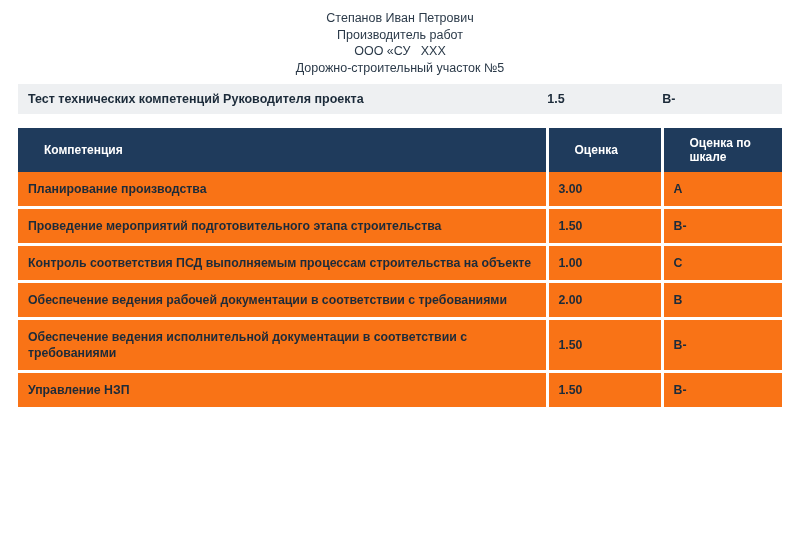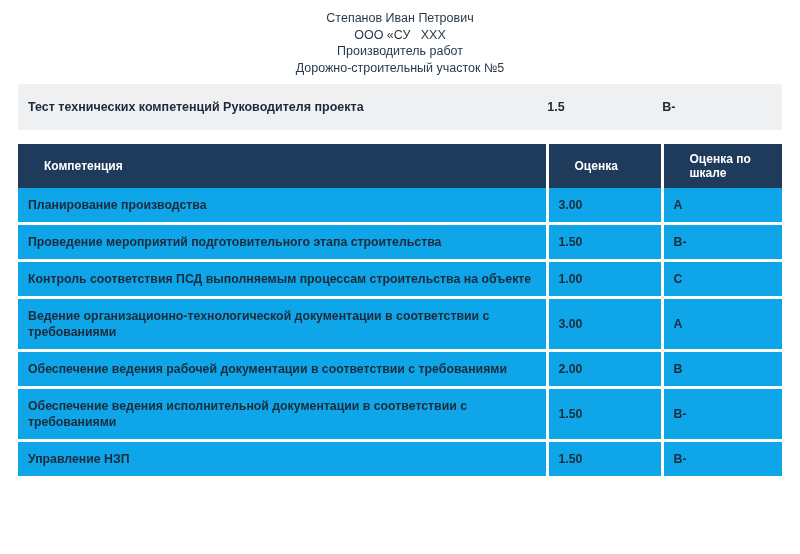--- a/index.html
+++ b/index.html
@@ -26,21 +26,21 @@
   }
   .person div {
     white-space: pre;
     text-align: center;
   }
   .summary-bar {
     margin-top: 8px;
     background: #eef0f2;
     display: flex;
     align-items: center;
-    height: 46px;
+    height: 30px;
     font-weight: bold;
     font-size: 12.5px;
     color: #1c2b3a;
     justify-content: space-between;
   }
   .summary-title {
     padding-left: 10px;
     width: 530px;
     box-sizing: border-box;
   }
@@ -63,21 +63,21 @@
     font-weight: bold;
     text-align: left;
     padding: 8px 26px;
     border-right: 3px solid #ffffff;
   }
   table.comp th:last-child {
     border-right: none;
     margin-top: 6px;
   }
   table.comp td {
-    background: #0ea5e9;
+    background: #f97316;
     font-size: 12.3px;
     font-weight: bold;
     color: #1c2b3a;
     padding: 9px 10px;
     border-right: 3px solid #ffffff;
     border-bottom: 3px solid #ffffff;
     vertical-align: middle;
     line-height: 16px;
   }
   table.comp td:last-child {
@@ -87,22 +87,22 @@
   col.c-score { width: 115px; }
   col.c-scale { width: 120px; }
 </style>
 </head>
 <body>
 
 <div class="page">
 
   <div class="person">
     <div>Степанов Иван Петрович</div>
+    <div>Производитель работ</div>
     <div>ООО «СУ   XXX</div>
-    <div>Производитель работ</div>
     <div>Дорожно-строительный участок №5</div>
   </div>
 
   <div class="summary-bar">
     <div class="summary-title">Тест технических компетенций Руководителя проекта</div>
     <div class="summary-score">1.5</div>
     <div class="summary-scale">B-</div>
   </div>
 
   <table class="comp">
@@ -128,25 +128,20 @@
         <td>Проведение мероприятий подготовительного этапа строительства</td>
         <td>1.50</td>
         <td>B-</td>
       </tr>
       <tr>
         <td>Контроль соответствия ПСД выполняемым процессам строительства на объекте</td>
         <td>1.00</td>
         <td>C</td>
       </tr>
       <tr>
-        <td>Ведение организационно-технологической документации в соответствии с требованиями</td>
-        <td>3.00</td>
-        <td>A</td>
-      </tr>
-      <tr>
         <td>Обеспечение ведения рабочей документации в соответствии с требованиями</td>
         <td>2.00</td>
         <td>B</td>
       </tr>
       <tr>
         <td>Обеспечение ведения исполнительной документации в соответствии с требованиями</td>
         <td>1.50</td>
         <td>B-</td>
       </tr>
       <tr>

